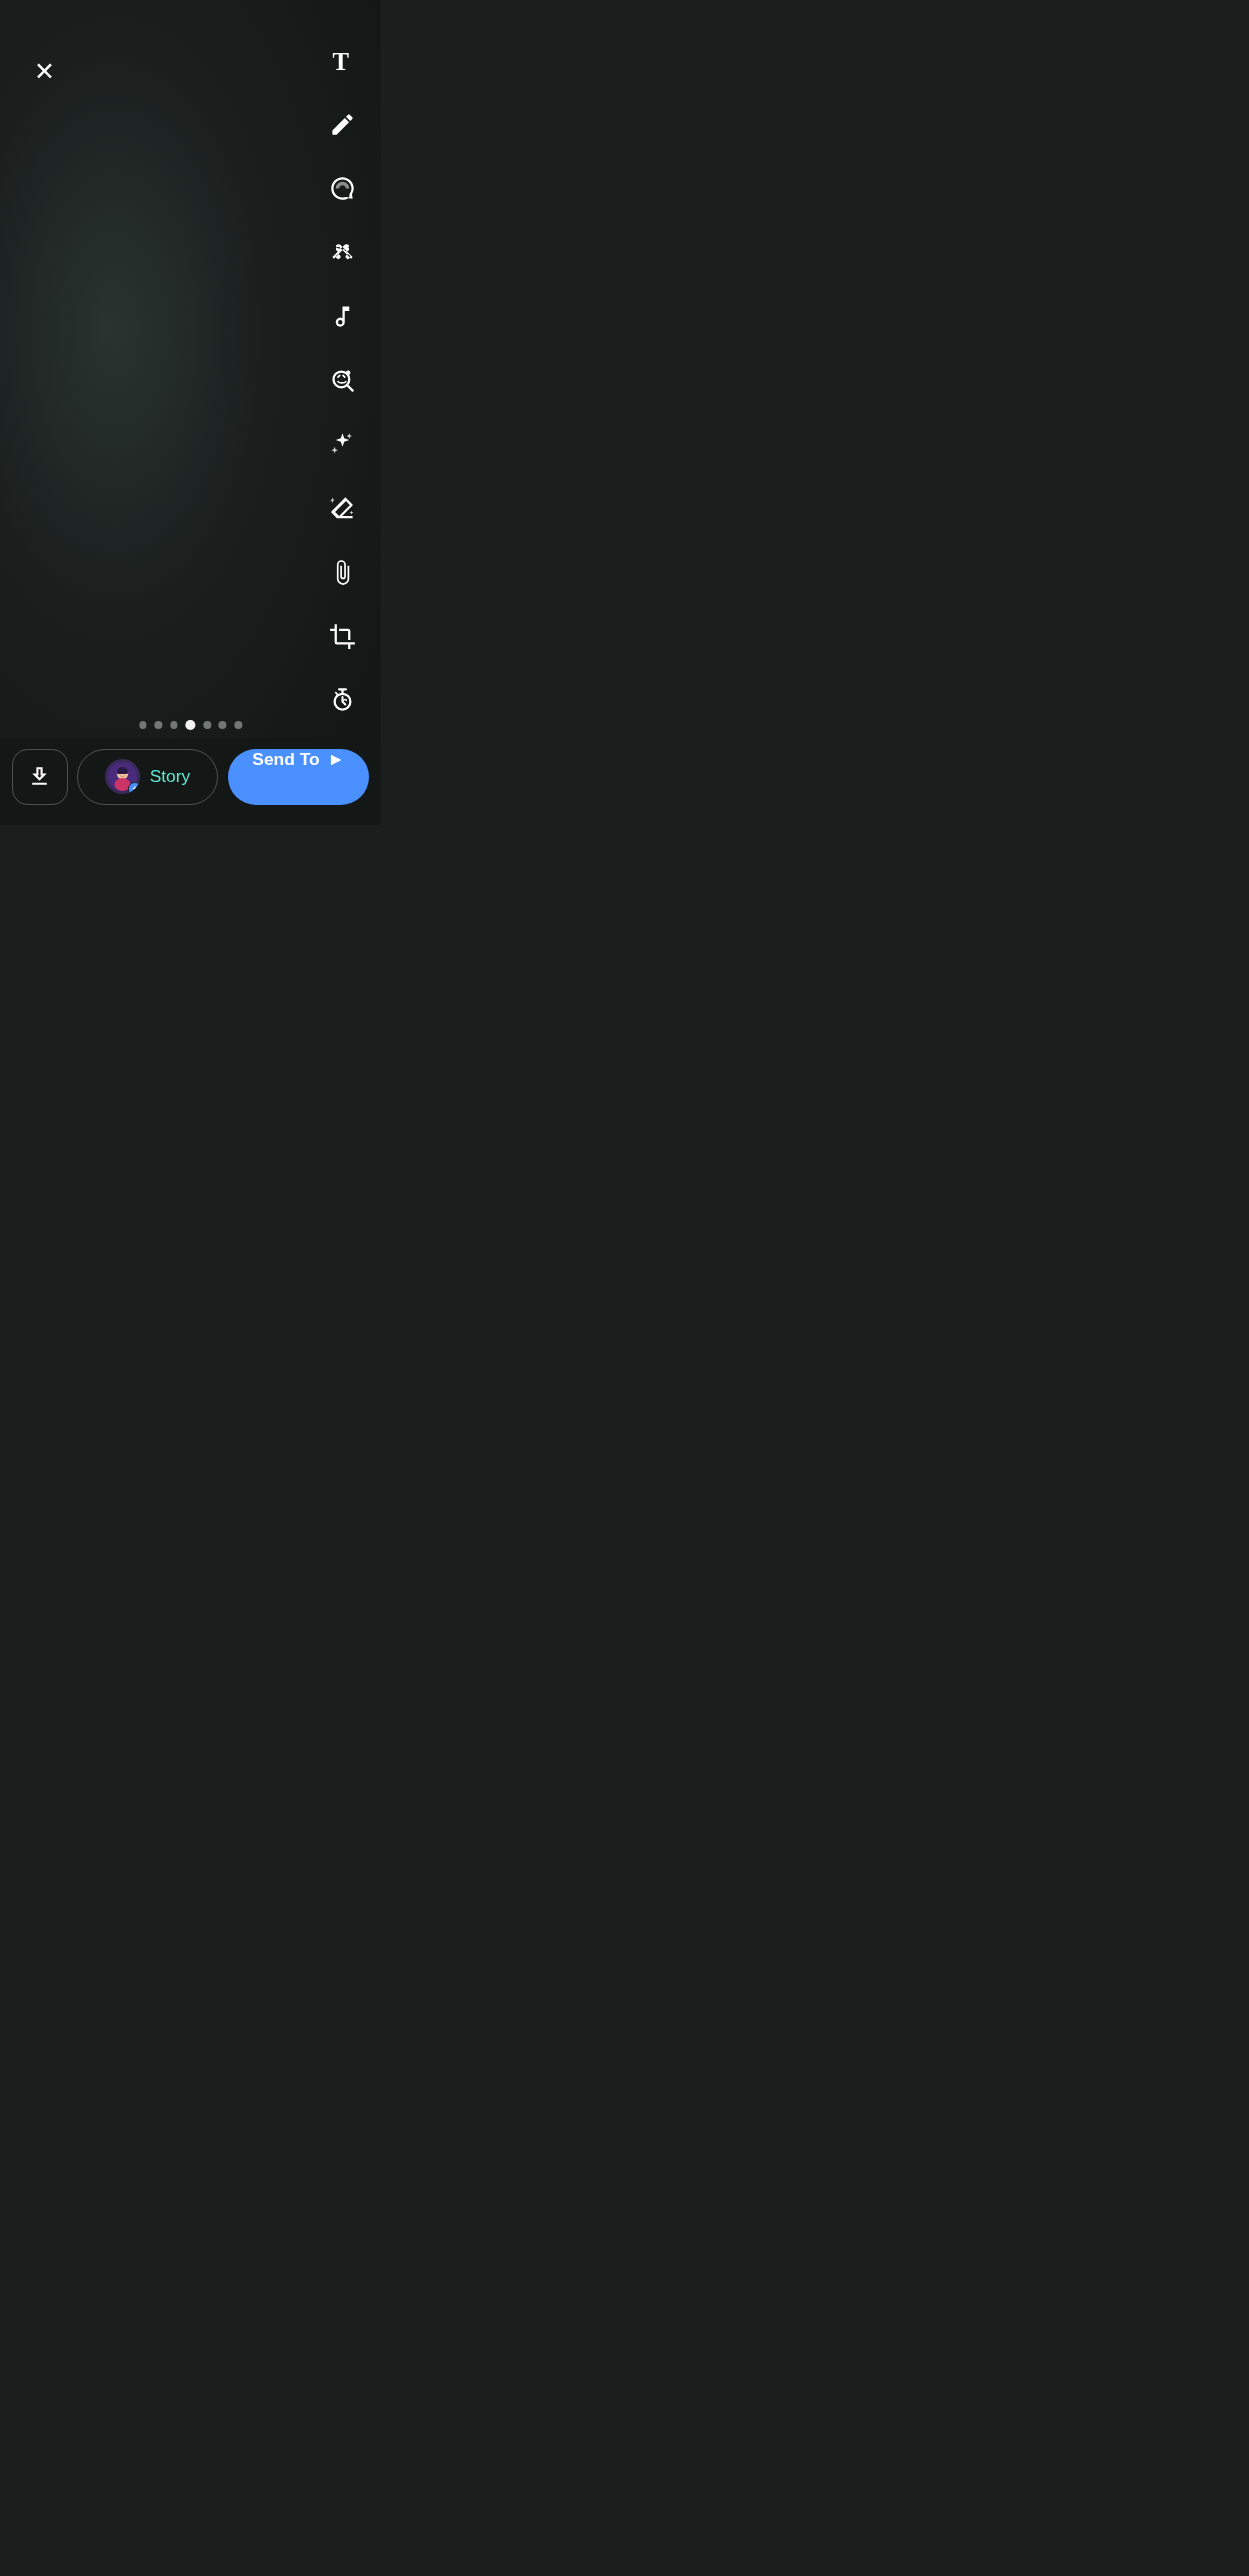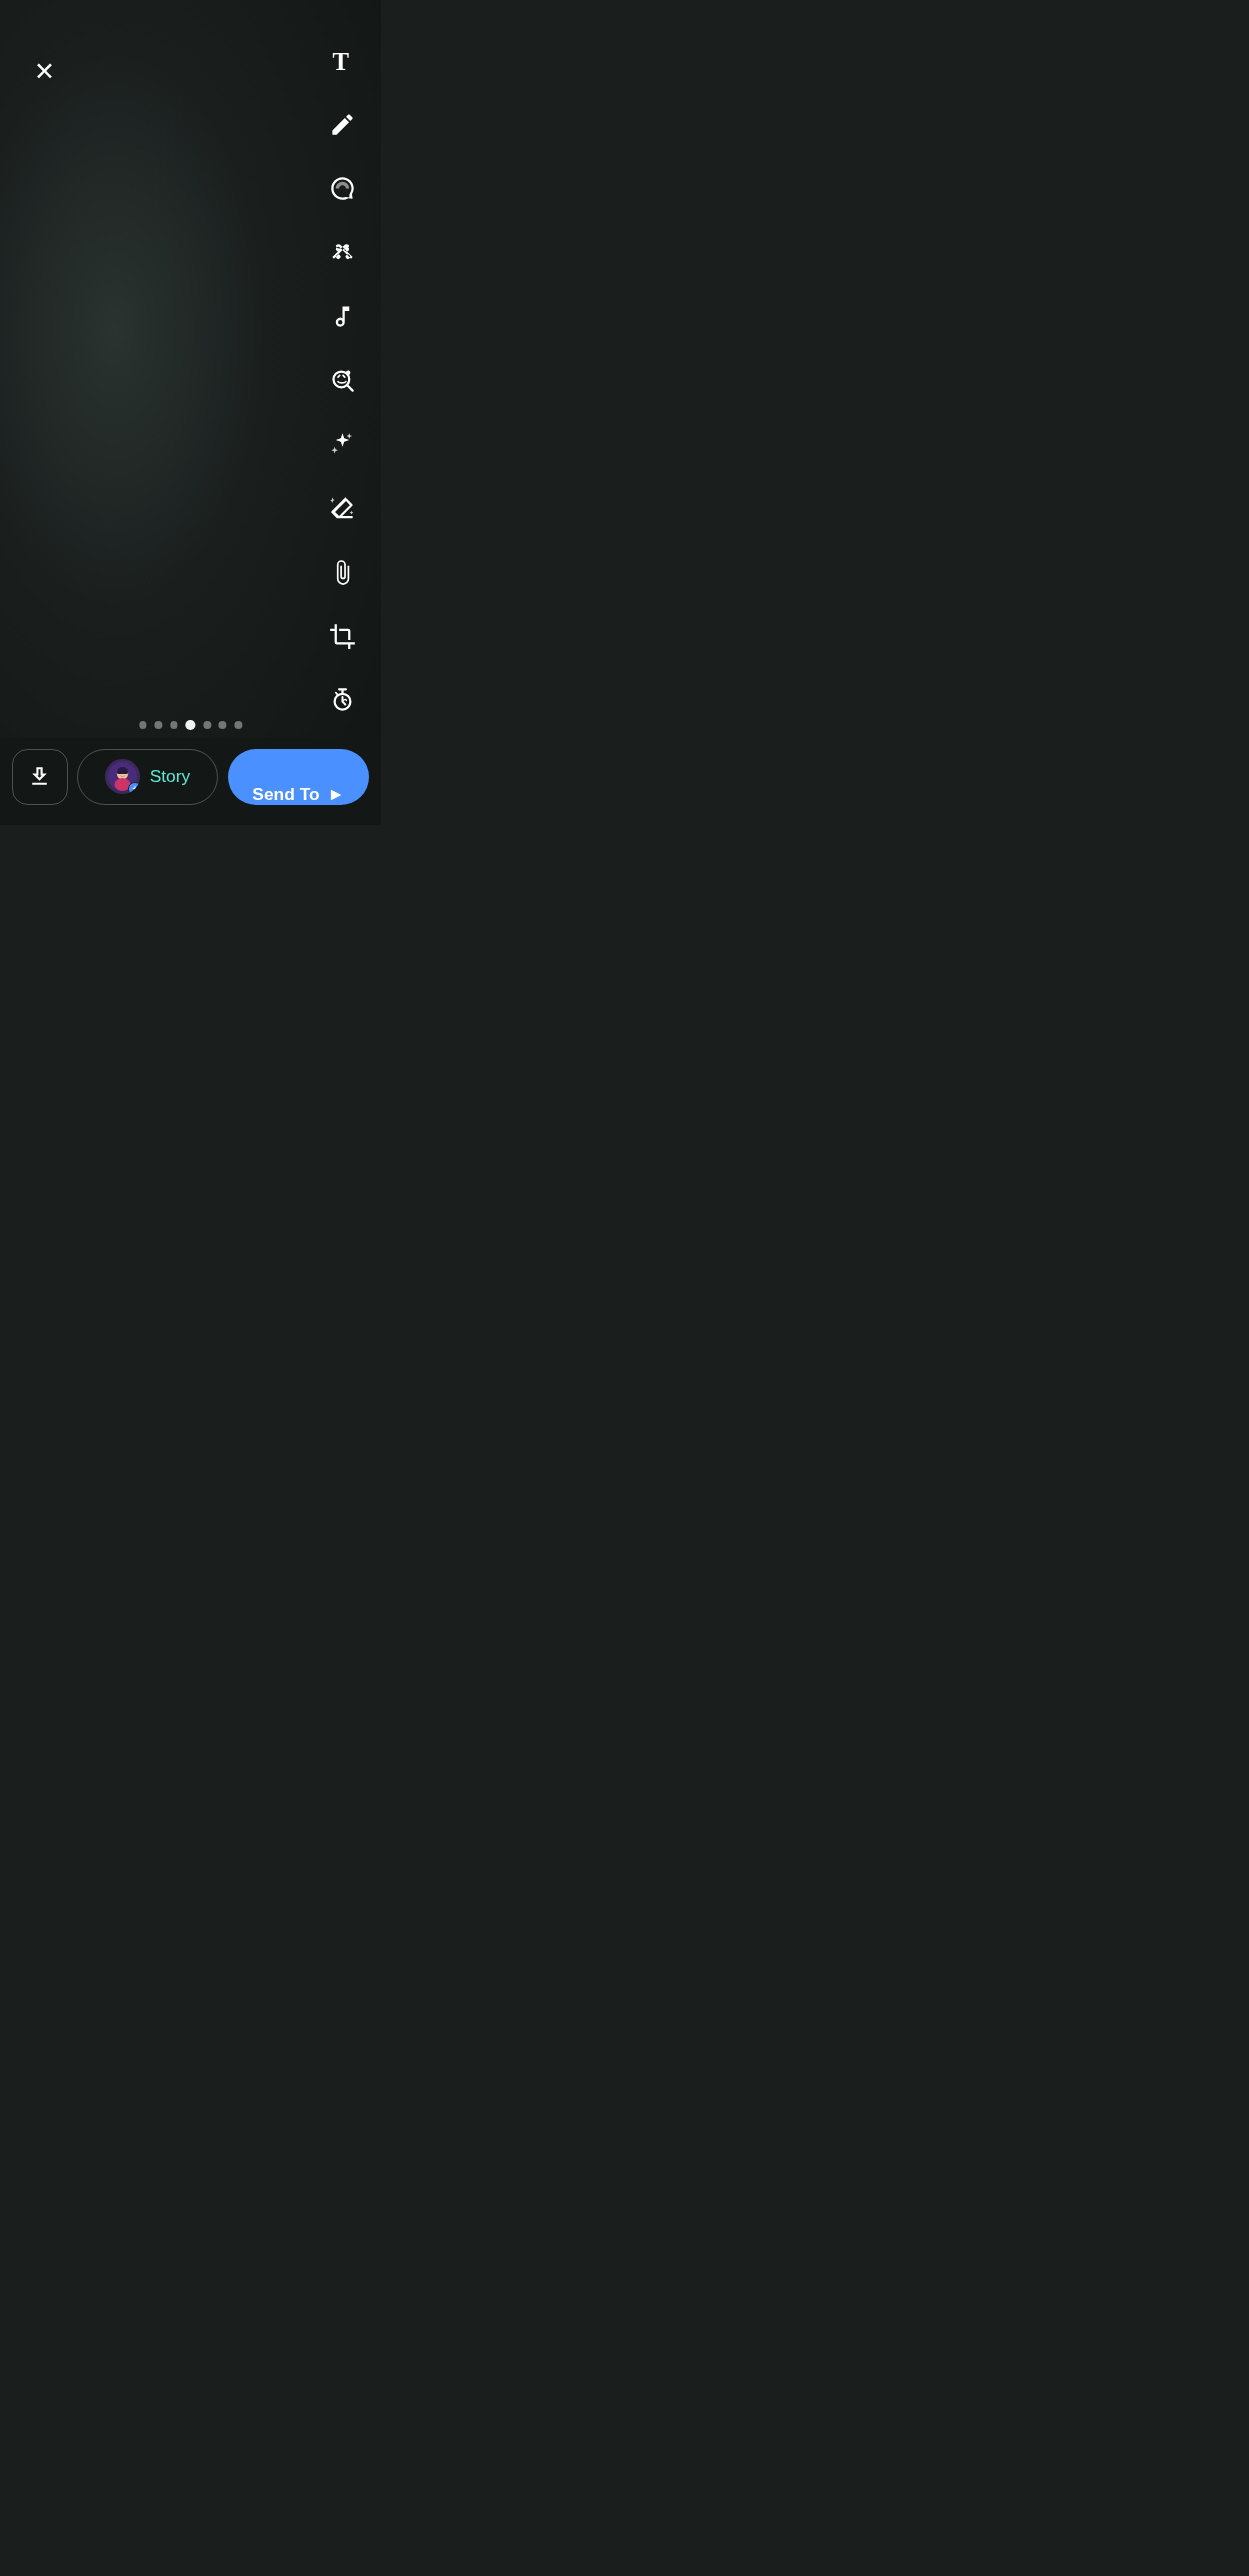--- a/index.html
+++ b/index.html
@@ -184,21 +184,21 @@
       font-size: 17.4px;
       font-weight: 500;
     }
 
     .send-to-btn {
       height: 56px;
       border-radius: 29px;
       background: #4a90ff;
       border: none;
       display: flex;
-      align-items: flex-end;
+      align-items: flex-start;
       gap: 7.8px;
       padding: 0 21px;
       cursor: pointer;
       flex: 1;
       justify-content: center;
     }
 
     .send-to-label {
       color: white;
       font-size: 17.4px;

